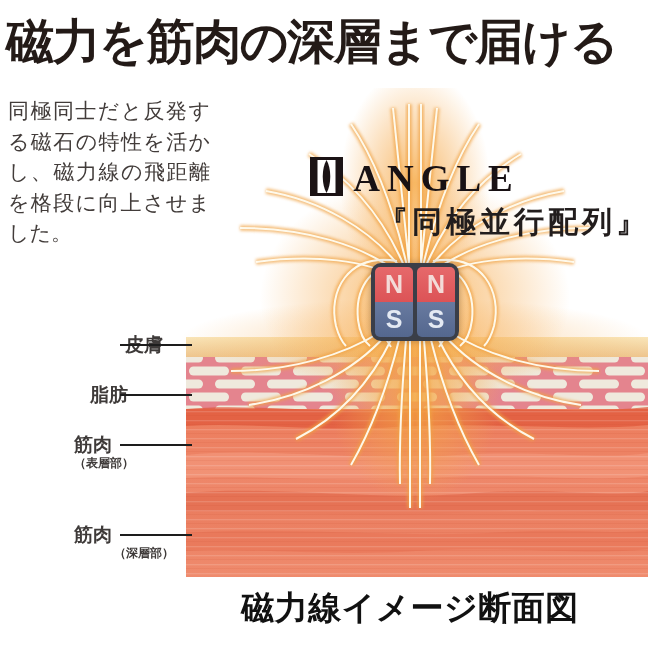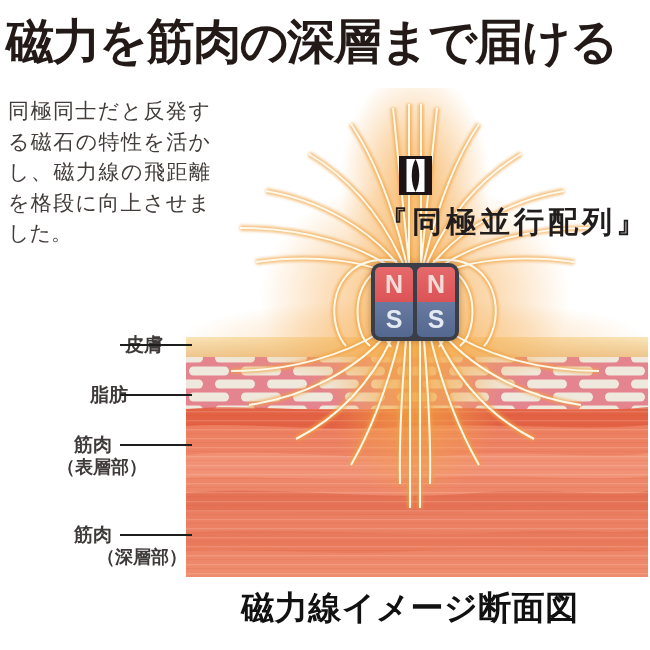--- a/index.html
+++ b/index.html
@@ -55,21 +55,21 @@
     line-height:1;padding-top:4px;
   }
   .tagline{
     left:180px;top:202px;width:470px;z-index:5;
     text-align:right;font-size:30px;font-weight:700;letter-spacing:4px;
     color:#221d1d;white-space:nowrap;
   }
 
   
   .layer-label{font-size:19px;font-weight:600;color:#3e3a39;text-align:right;z-index:6;}
-  .layer-sub{font-size:18px;font-weight:600;color:#3e3a39;text-align:right;z-index:6;white-space:nowrap;margin-left:13px;}
+  .layer-sub{font-size:12px;font-weight:600;color:#3e3a39;text-align:right;z-index:6;white-space:nowrap;}
   .leader{height:2px;background:#1d1d1d;z-index:6;}
 
   
   .caption{
     left:160px;top:586px;width:500px;text-align:center;
     font-size:33px;font-weight:800;color:#111;letter-spacing:0.5px;z-index:6;
   }
 </style>
 </head>
 <body>
@@ -173,20 +173,21 @@
     <div class="pole pole-s">S</div>
   </div>
 </div>
 
 <div class="abs logo-row">
   <svg class="logo-mark" viewBox="0 0 33 39">
     <rect width="33" height="39" fill="#1b1315"></rect>
     <rect x="7.5" y="3" width="18" height="33" fill="#ffffff"></rect>
     <path d="M16.5 3 C21.5 11 21.5 28 16.5 36 C11.5 28 11.5 11 16.5 3 Z" fill="#1b1315"></path>
   </svg>
+  <div class="brand">ANGLE</div>
 </div>
 <div class="abs tagline">『同極並行配列』</div>
 
 <div class="abs layer-label" style="left:8px;top:332px;width:112px;margin-left:43px;">皮膚</div>
 <div class="abs leader" style="left:120px;top:344px;width:72px;"></div>
 
 <div class="abs layer-label" style="left:16px;top:382px;width:112px;text-align:right;">脂肪</div>
 <div class="abs leader" style="left:120px;top:394px;width:72px;"></div>
 
 <div class="abs layer-label" style="left:0;top:432px;width:112px;">筋肉</div>

